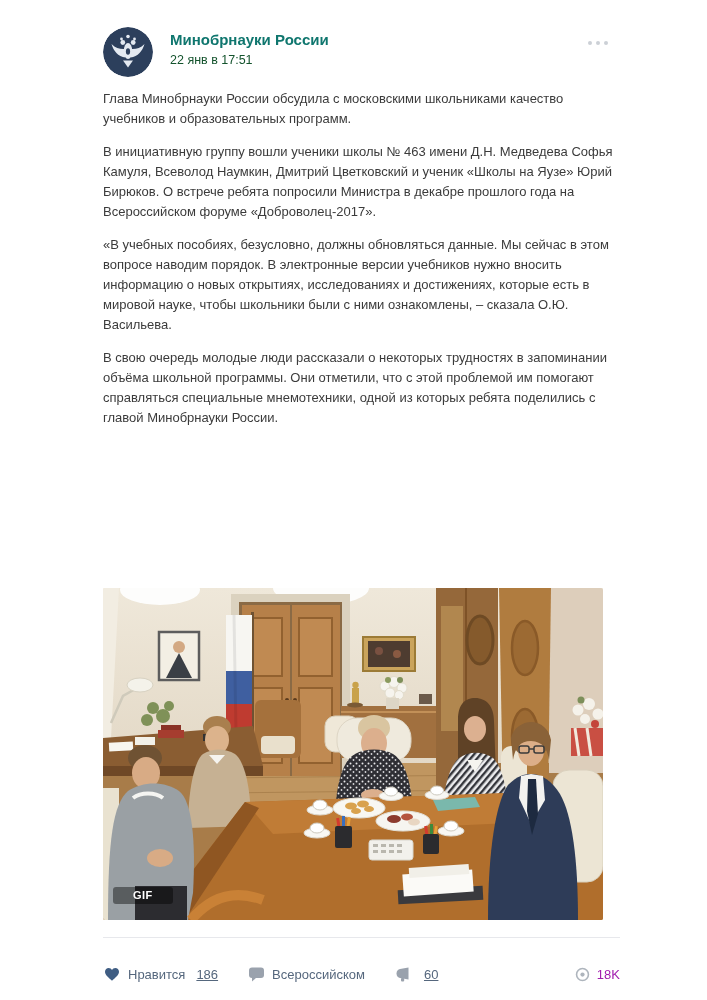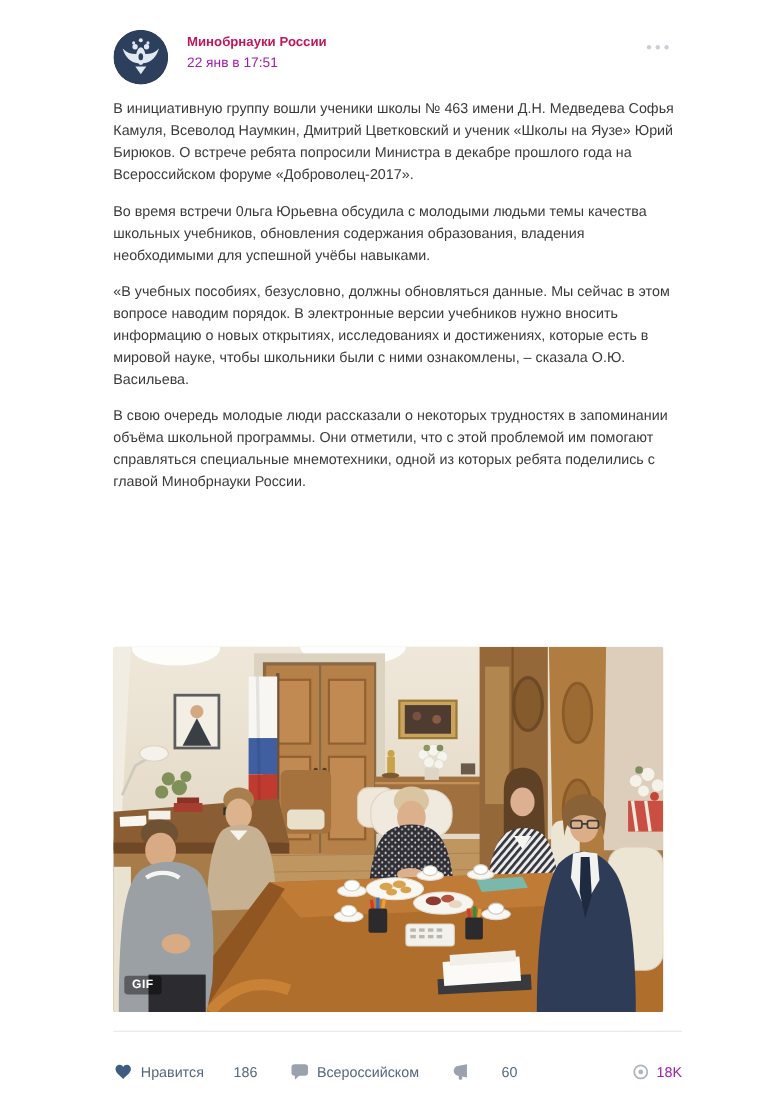--- a/index.html
+++ b/index.html
@@ -5,45 +5,45 @@
   * { margin:0; padding:0; box-sizing:border-box; }
   html,body { width:707px; height:1000px; background:#ffffff; overflow:hidden;
     font-family:"Liberation Sans", sans-serif; }
   .post { position:absolute; left:103px; top:27px; width:519px; height:960px; }
 
   
   .post-header { position:absolute; top:0; left:0; width:100%; height:50px; }
   .avatar { position:absolute; left:0; top:0; width:50px; height:50px; border-radius:50%;
     overflow:hidden; cursor:pointer; }
   .head-text { position:absolute; left:67px; top:4px; }
-  .community-name { font-size:12px; font-weight:bold; color:#be185d; text-decoration:none;
+  .community-name { font-size:15px; font-weight:bold; color:#0f766e; text-decoration:none;
     cursor:pointer; display:block; }
-  .post-date { font-size:12.5px; color:#a21caf; margin-top:5px; cursor:pointer; }
+  .post-date { font-size:12.5px; color:#14532d; margin-top:5px; cursor:pointer; }
   .menu-dots { position:absolute; right:10px; top:10px; display:flex; gap:4px; cursor:pointer; padding:4px; }
   .menu-dots i { width:4px; height:4px; border-radius:50%; background:#ccd0d6; display:block; }
 
   
   .post-text { position:absolute; top:62px; left:0; width:519px; height:498px; overflow:hidden; }
   .post-text p { font-size:13px; line-height:20px; color:#3b3b3b; margin:0 0 13px; }
 
   
   .photo { position:absolute; top:561px; left:0; width:500px; height:332px; border-radius:2px;
     overflow:hidden; cursor:pointer; background:#e9e2d4; }
   .photo svg { display:block; }
   .gif-badge { position:absolute; left:10px; bottom:16px; background:rgba(0,0,0,0.42);
     color:#ffffff; font-size:11px; font-weight:bold; letter-spacing:0.5px;
-    padding:2px 7px 3px; border-radius:3px; }
+    padding:2px 20px 3px; border-radius:3px; }
 
   
   .divider { position:absolute; top:910px; left:0; width:517px; border-top:1px solid #e7e8ec; }
   .post-footer { position:absolute; top:924px; left:0; width:517px; height:46px;
     display:flex; align-items:center; }
   .action { display:flex; align-items:center; gap:7px; color:#55677d; font-size:13px;
     cursor:pointer; margin-right:30px; }
-  .action .count { margin-left:20px; }
+  .action .count { margin-left:4px;text-decoration:underline; }
   .views { margin-left:auto; display:flex; align-items:center; gap:6px; color:#a21caf;
     font-size:13px; margin-right:0; }
 </style>
 </head>
 <body>
 
 <div class="post">
 
   <div class="post-header">
     <div class="avatar">
@@ -68,22 +68,22 @@
       <div class="post-date">22 янв в 17:51</div>
     </div>
     <div class="menu-dots">
         <i></i>
         <i></i>
         <i></i>
       </div>
   </div>
 
   <div class="post-text">
+    <p>Глава Минобрнауки России обсудила с московскими школьниками качество учебников и образовательных программ.</p>
     <p>В инициативную группу вошли ученики школы № 463 имени Д.Н. Медведева Софья Камуля, Всеволод Наумкин, Дмитрий Цветковский и ученик «Школы на Яузе» Юрий Бирюков. О встрече ребята попросили Министра в декабре прошлого года на Всероссийском форуме «Доброволец-2017».</p>
-    <p>Во время встречи 0льга Юрьевна обсудила с молодыми людьми темы качества школьных учебников, обновления содержания образования, владения необходимыми для успешной учёбы навыками.</p>
     <p>«В учебных пособиях, безусловно, должны обновляться данные. Мы сейчас в этом вопросе наводим порядок. В электронные версии учебников нужно вносить информацию о новых открытиях, исследованиях и достижениях, которые есть в мировой науке, чтобы школьники были с ними ознакомлены, – сказала О.Ю. Васильева.</p>
     <p>В свою очередь молодые люди рассказали о некоторых трудностях в запоминании объёма школьной программы. Они отметили, что с этой проблемой им помогают справляться специальные мнемотехники, одной из которых ребята поделились с главой Минобрнауки России.</p>
   </div>
 
   <div class="photo">
     <svg width="500" height="332" viewBox="0 0 500 332">
       <defs>
         <pattern id="speckle" width="6" height="6" patternUnits="userSpaceOnUse">
           <rect width="6" height="6" fill="#2e2e34"></rect>
           <circle cx="1.5" cy="1.5" r="1" fill="#e8e8ea"></circle>

